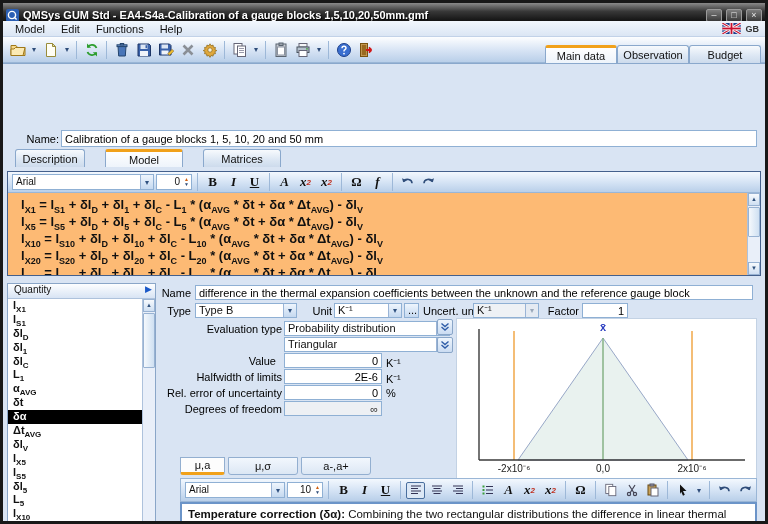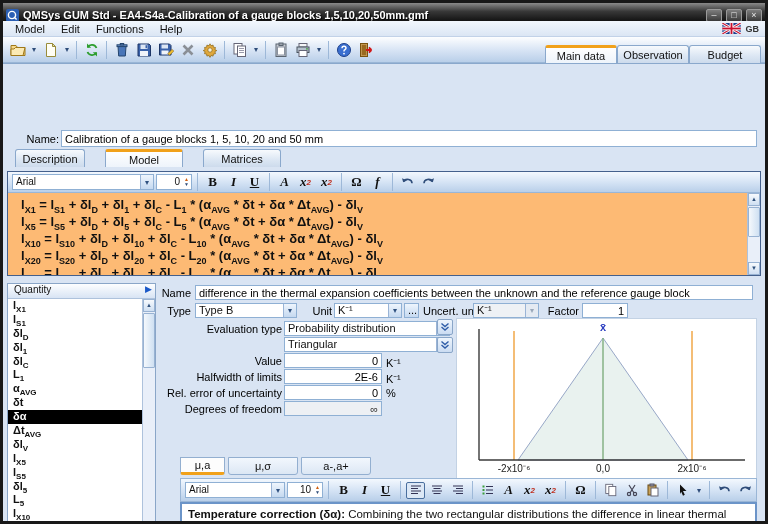--- a/index.html
+++ b/index.html
@@ -407,21 +407,21 @@
     <span class="combo" style="left:281px;top:257px;width:166px">
         <span class="cv">Probability distribution</span>
         <span class="cbtn">▾</span>
       </span>
 
     <span class="combo" style="left:281px;top:273px;width:166px">
         <span class="cv">Triangular</span>
         <span class="cbtn">▾</span>
       </span>
 
-    <span class="lbl" style="left:99px;top:291px;width:180px">Value</span>
+    <span class="lbl" style="left:93px;top:291px;width:180px">Value</span>
     <input class="tin num" style="left: 281px; top: 289px; width: 98px;" readonly="" value="0">
     <span class="unit" style="left:383px;top:291px">K⁻¹</span>
 
     <span class="lbl" style="left:99px;top:307px;width:180px">Halfwidth of limits</span>
     <input class="tin num" style="left: 281px; top: 305px; width: 98px;" readonly="" value="2E-6">
     <span class="unit" style="left:383px;top:307px">K⁻¹</span>
 
     <span class="lbl" style="left:99px;top:323px;width:180px">Rel. error of uncertainty</span>
     <input class="tin num" style="left: 281px; top: 321px; width: 98px;" readonly="" value="0">
     <span class="unit" style="left:383px;top:323px">%</span>

